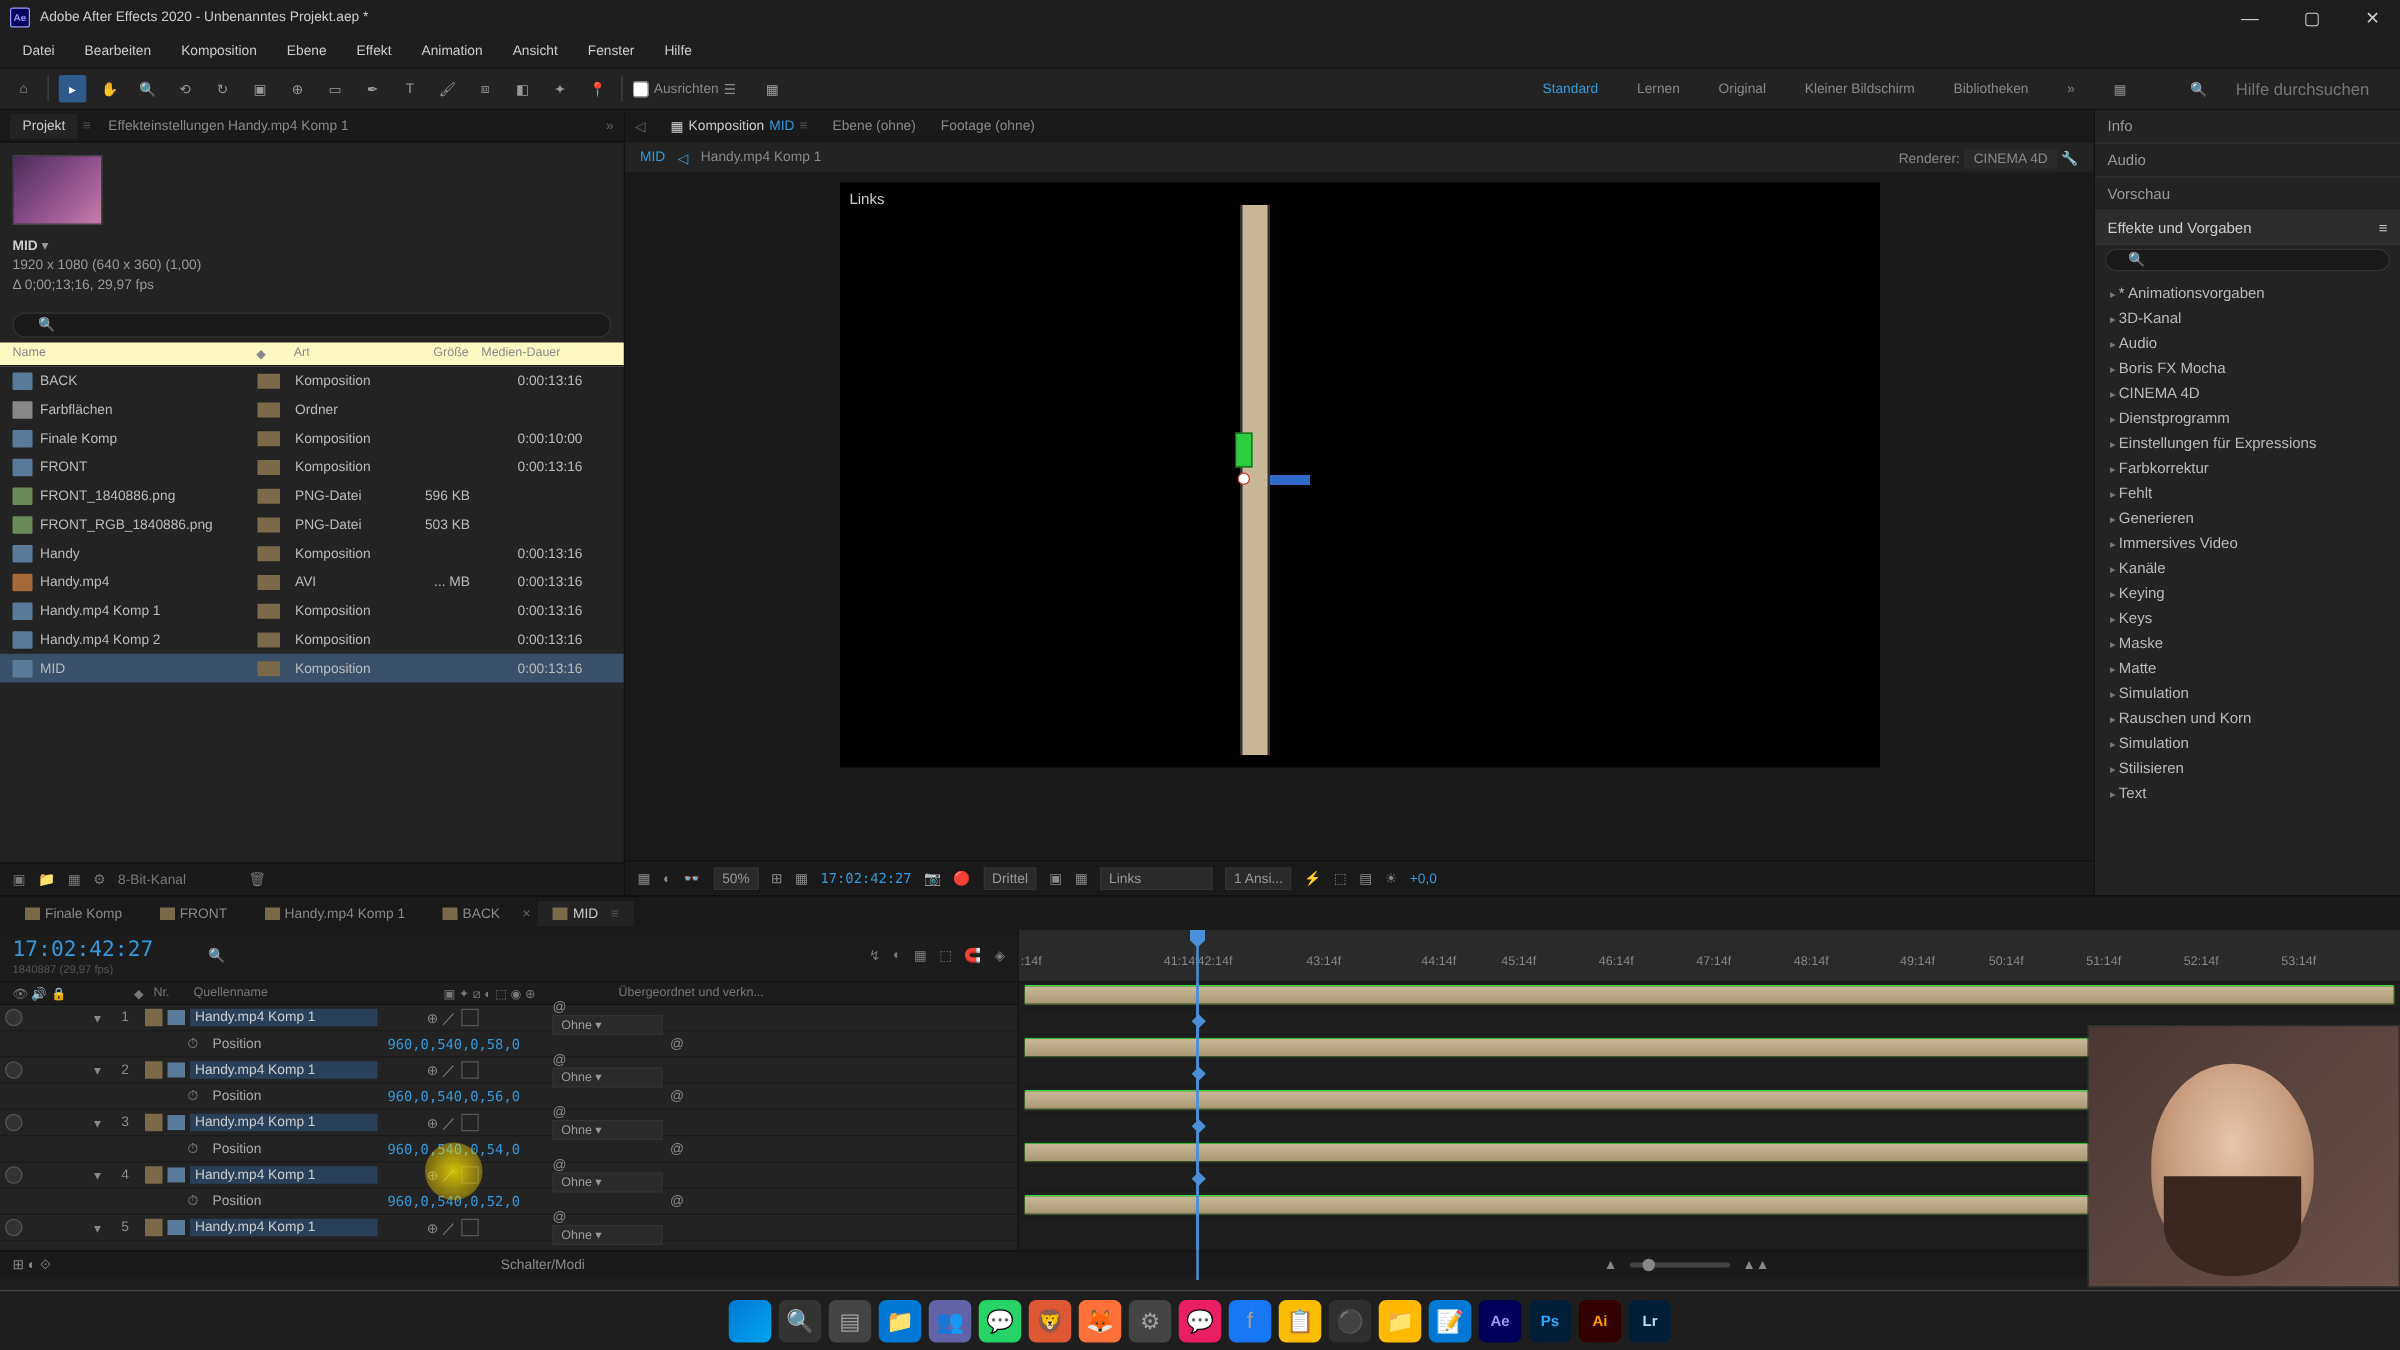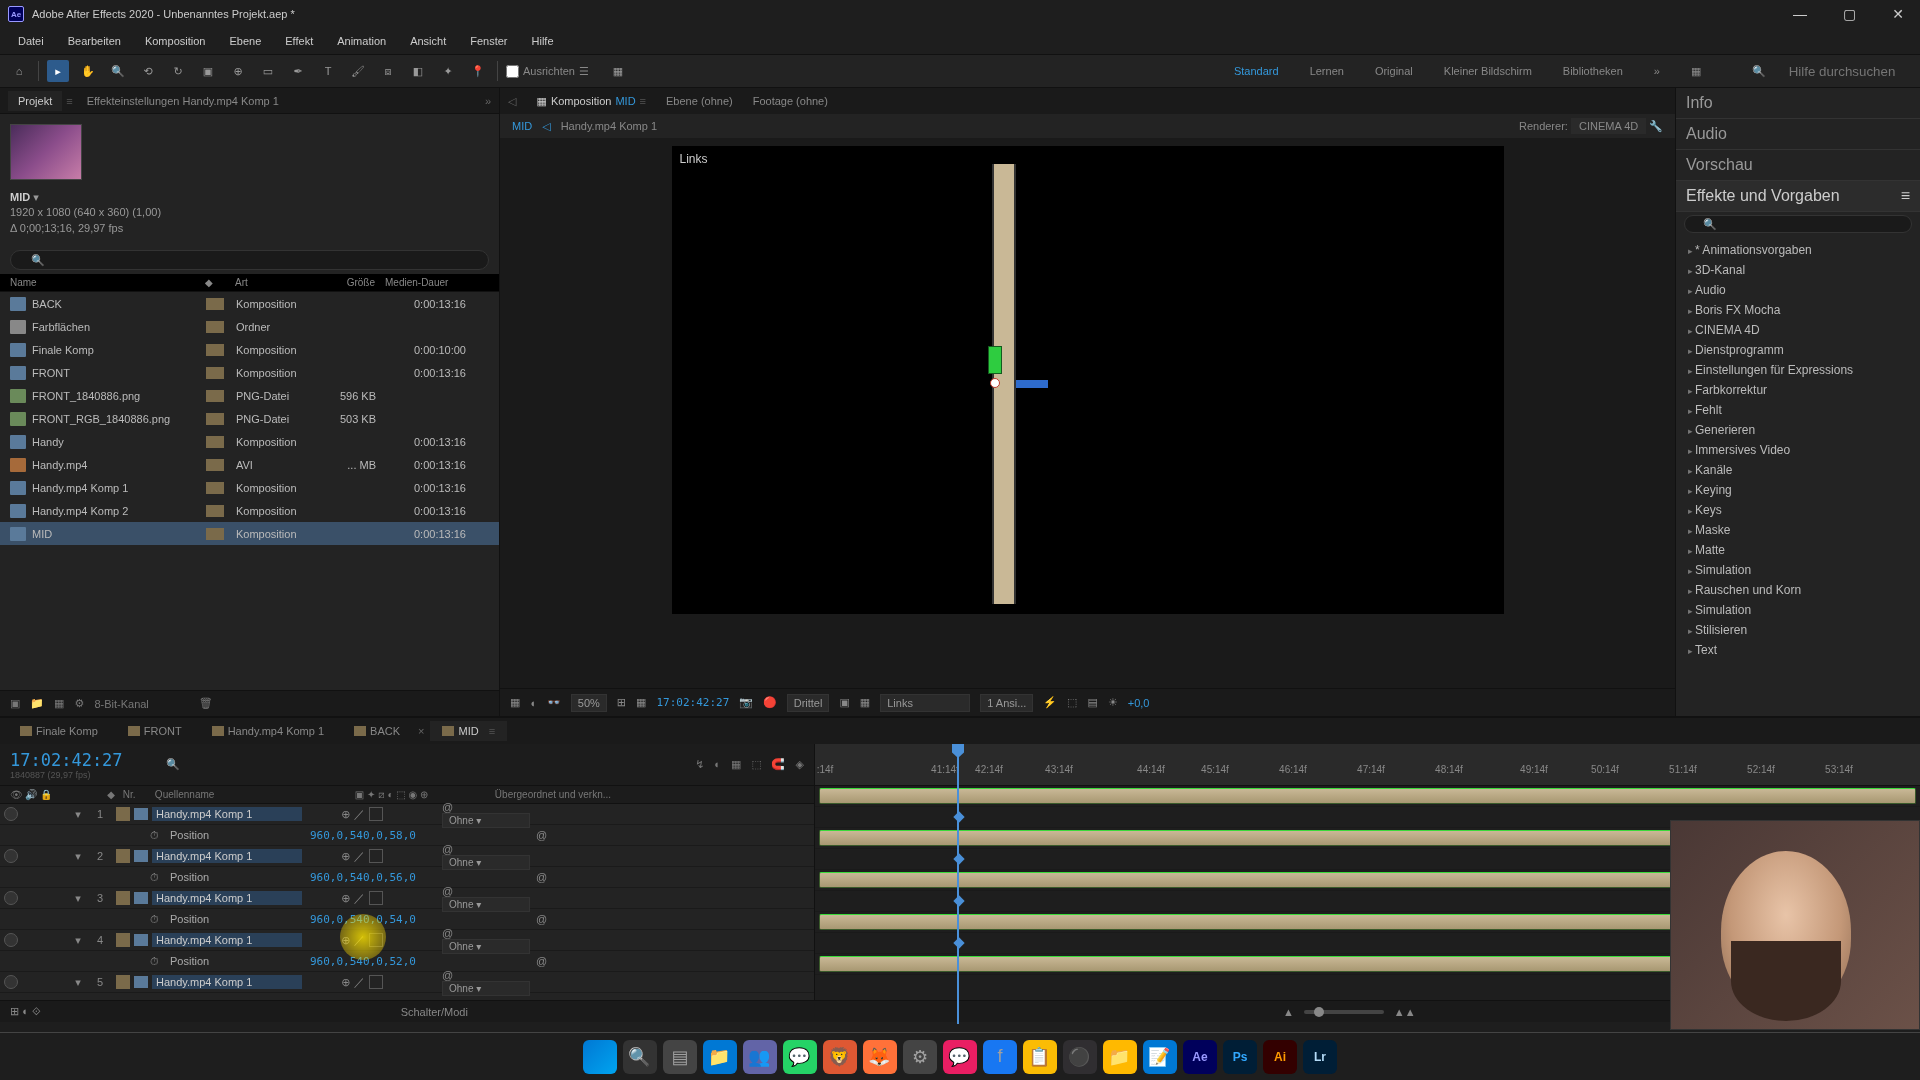--- a/index.html
+++ b/index.html
@@ -31,21 +31,21 @@
 
 .project-panel { width: 500px; background: #232323; border-right: 1px solid #111; display: flex; flex-direction: column; }
 .panel-tabs { height: 26px; display: flex; align-items: center; padding: 0 8px; background: #1a1a1a; border-bottom: 1px solid #111; }
 .panel-tab { padding: 4px 10px; color: #888; cursor: pointer; }
 .panel-tab.active { color: #ccc; background: #232323; }
 .project-header { padding: 10px; display: flex; gap: 10px; flex-direction: column; }
 .comp-thumb { width: 72px; height: 56px; background: linear-gradient(135deg, #4a2c5a, #8b4d8b, #c77da8); border: 1px solid #444; }
 .comp-info { color: #999; font-size: 11px; line-height: 1.4; }
 .project-search { padding: 4px 10px; }
 .project-search input { width: 100%; background: #1a1a1a; border: 1px solid #333; color: #999; padding: 3px 20px; border-radius: 10px; font-size: 11px; }
-.project-columns { display: flex; padding: 3px 10px; background: #000000; border-bottom: 1px solid #111; font-size: 10px; color: #888; }
+.project-columns { display: flex; padding: 3px 10px; background: #fef9c3; border-bottom: 1px solid #111; font-size: 10px; color: #888; }
 .col-name { width: 195px; }
 .col-tag { width: 30px; }
 .col-type { width: 90px; }
 .col-size { width: 60px; text-align: right; padding-right: 10px; }
 .col-dur { width: 80px; }
 .project-items { flex: 1; overflow-y: auto; }
 .project-item { display: flex; align-items: center; padding: 2px 10px; height: 23px; color: #bbb; cursor: pointer; }
 .project-item.selected { background: #3a5068; }
 .item-icon { width: 16px; height: 14px; margin-right: 6px; background: #5a7a9a; border-radius: 1px; }
 .item-icon.folder { background: #888; }
@@ -74,21 +74,21 @@
 .gizmo .anchor { width:10px; height:10px; background:#fff; border:1px solid #c0392b; border-radius:50%; margin-top:4px; margin-left:2px;}
 .gizmo .blue { position:absolute; left:28px; top:34px; width:32px; height:8px; background:#2e6bcc;}
 .links-lbl { position:absolute; left:8px; top:6px; color:#ccc; font-size:12px;}
 .viewer-footer { height: 28px; background: #1a1a1a; border-top: 1px solid #111; display: flex; align-items: center; padding: 0 10px; gap: 10px; color: #888; }
 .vf-sel { background:#2a2a2a; border:1px solid #333; padding:2px 6px; color:#999; font-size:11px;}
 .timecode-blue { color:#3498db; font-family:monospace;}
 .exposure { color:#3498db;}
 
 
 .right-panels { width: 245px; background: #232323; border-left: 1px solid #111; display: flex; flex-direction: column; }
-.right-section { border-bottom: 1px solid #333; padding: 6px 10px; color: #999; cursor: pointer; font-size: 16px;}
+.right-section { border-bottom: 1px solid #333; padding: 6px 10px; color: #999; cursor: pointer; font-size: 12px;}
 .right-section.active { background: #2c2c2c; color: #ccc; }
 .presets-list { flex: 1; overflow-y: auto; padding: 4px 0; }
 .preset-item { padding: 3px 12px; color: #bbb; cursor: pointer; font-size: 12px;}
 .preset-item::before { content: "▸ "; color: #777; font-size: 9px;}
 .preset-search { padding: 3px 8px;}
 .preset-search input { width:100%; background:#1a1a1a; border:1px solid #333; border-radius:10px; padding:2px 18px; color:#999; font-size:11px;}
 
 
 .timeline { height: 306px; background: #232323; border-top: 2px solid #111; display: flex; flex-direction: column; }
 .tl-tabs { height: 26px; display: flex; align-items: center; padding: 0 8px; background: #1a1a1a; gap: 6px; }
@@ -470,21 +470,21 @@
         <span>▦</span>
         <span>⬚</span>
         <span>🧲</span>
         <span>◈</span>
       </div>
     </div>
     <div class="tl-ruler" id="tl-ruler">
       <div class="cti"></div>
     <div class="ruler-tick" style="left: 10px;">:14f</div>
         <div class="ruler-tick" style="left: 88px; margin-left: 42px;">41:14f</div>
-        <div class="ruler-tick" style="left: 174px;">42:14f</div>
+        <div class="ruler-tick" style="left: 157px;">42:14f</div>
         <div class="ruler-tick" style="left: 244px;">43:14f</div>
         <div class="ruler-tick" style="left: 336px;">44:14f</div>
         <div class="ruler-tick" style="left: 400px;">45:14f</div>
         <div class="ruler-tick" style="left: 478px;">46:14f</div>
         <div class="ruler-tick" style="left: 556px;">47:14f</div>
         <div class="ruler-tick" style="left: 634px;">48:14f</div>
         <div class="ruler-tick" style="left: 719px;">49:14f</div>
         <div class="ruler-tick" style="left: 790px;">50:14f</div>
         <div class="ruler-tick" style="left: 868px;">51:14f</div>
         <div class="ruler-tick" style="left: 946px;">52:14f</div>

